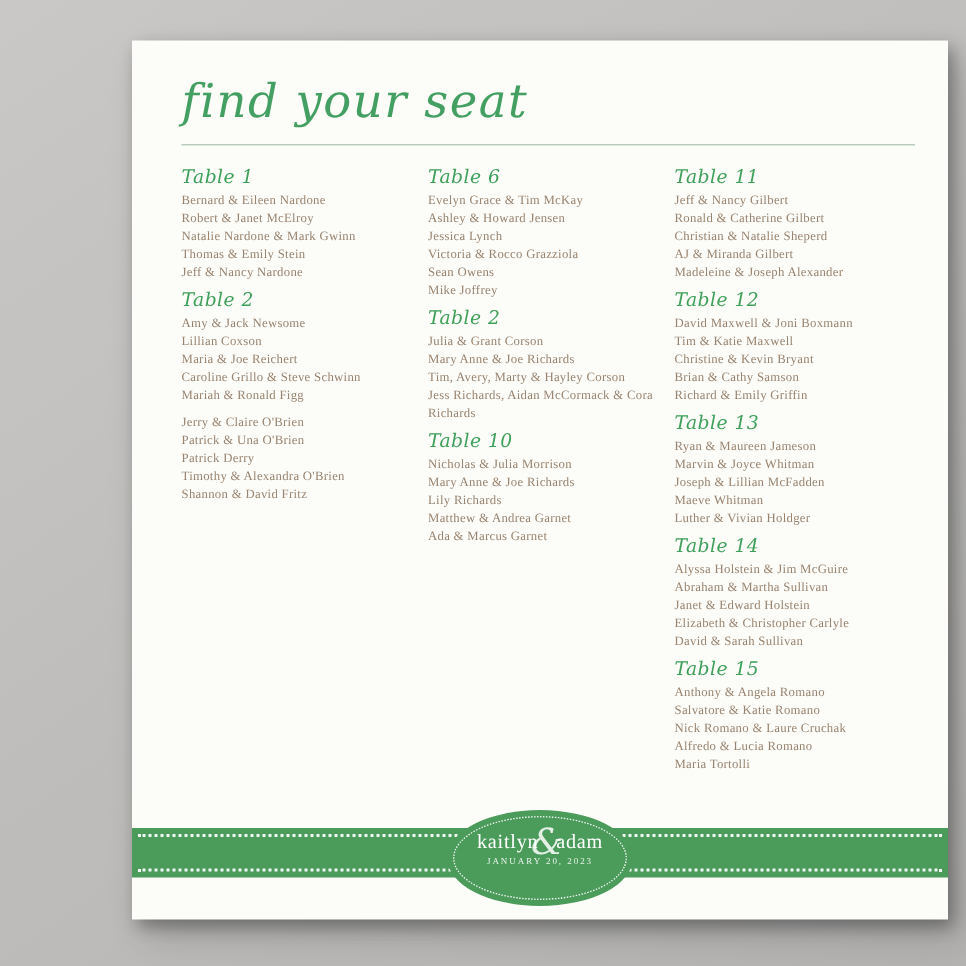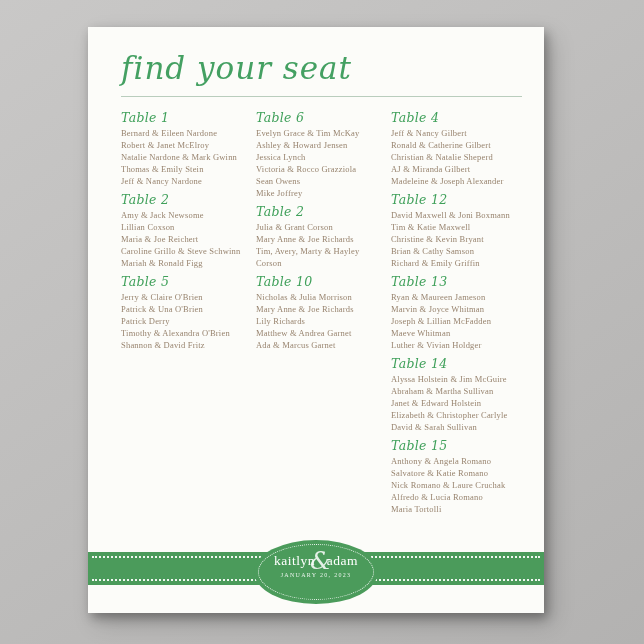--- a/index.html
+++ b/index.html
@@ -2,21 +2,21 @@
 <html><head>
 <meta charset="utf-8">
 <style>
   html,body{margin:0;padding:0;}
   body{
     width:644px;height:644px;overflow:hidden;position:relative;
     background:linear-gradient(145deg,#c9c8c7 0%,#bfbebd 45%,#b3b2b1 100%);
     font-family:"Liberation Serif","DejaVu Serif",serif;
   }
   .poster{
-    position:absolute;left:88px;top:27px;width:456px;height:586px;
+    position:absolute;left:88px;top:27px;width:544px;height:586px;
     background:#fcfcf9;
     box-shadow:3px 5px 10px rgba(0,0,0,.30), 8px 10px 22px rgba(0,0,0,.18);
   }
   .poster-title{
     position:absolute;left:33px;top:24px;
     font-family:"DejaVu Serif","Liberation Serif",serif;
     font-style:italic;font-size:31px;line-height:34px;
     color:#44a062;letter-spacing:1px;
   }
   .title-rule{
@@ -94,21 +94,20 @@
           </div>
           <div class="table-group">
             <div class="table-title">Table 2</div>
             <div class="guest">Amy &amp; Jack Newsome</div>
             <div class="guest">Lillian Coxson</div>
             <div class="guest">Maria &amp; Joe Reichert</div>
             <div class="guest">Caroline Grillo &amp; Steve Schwinn</div>
             <div class="guest">Mariah &amp; Ronald Figg</div>
           </div>
           <div class="table-group">
-            <div class="table-title">Table 5</div>
             <div class="guest">Jerry &amp; Claire O'Brien</div>
             <div class="guest">Patrick &amp; Una O'Brien</div>
             <div class="guest">Patrick Derry</div>
             <div class="guest">Timothy &amp; Alexandra O'Brien</div>
             <div class="guest">Shannon &amp; David Fritz</div>
           </div>
         </div>
         <div class="column">
           <div class="table-group">
             <div class="table-title">Table 6</div>
@@ -117,33 +116,34 @@
             <div class="guest">Jessica Lynch</div>
             <div class="guest">Victoria &amp; Rocco Grazziola</div>
             <div class="guest">Sean Owens</div>
             <div class="guest">Mike Joffrey</div>
           </div>
           <div class="table-group">
             <div class="table-title">Table 2</div>
             <div class="guest">Julia &amp; Grant Corson</div>
             <div class="guest">Mary Anne &amp; Joe Richards</div>
             <div class="guest">Tim, Avery, Marty &amp; Hayley Corson</div>
+            <div class="guest">Jess Richards, Aidan McCormack &amp; Cora Richards</div>
           </div>
           <div class="table-group">
             <div class="table-title">Table 10</div>
             <div class="guest">Nicholas &amp; Julia Morrison</div>
             <div class="guest">Mary Anne &amp; Joe Richards</div>
             <div class="guest">Lily Richards</div>
             <div class="guest">Matthew &amp; Andrea Garnet</div>
             <div class="guest">Ada &amp; Marcus Garnet</div>
           </div>
         </div>
         <div class="column">
           <div class="table-group">
-            <div class="table-title">Table 4</div>
+            <div class="table-title">Table 11</div>
             <div class="guest">Jeff &amp; Nancy Gilbert</div>
             <div class="guest">Ronald &amp; Catherine Gilbert</div>
             <div class="guest">Christian &amp; Natalie Sheperd</div>
             <div class="guest">AJ &amp; Miranda Gilbert</div>
             <div class="guest">Madeleine &amp; Joseph Alexander</div>
           </div>
           <div class="table-group">
             <div class="table-title">Table 12</div>
             <div class="guest">David Maxwell &amp; Joni Boxmann</div>
             <div class="guest">Tim &amp; Katie Maxwell</div>

